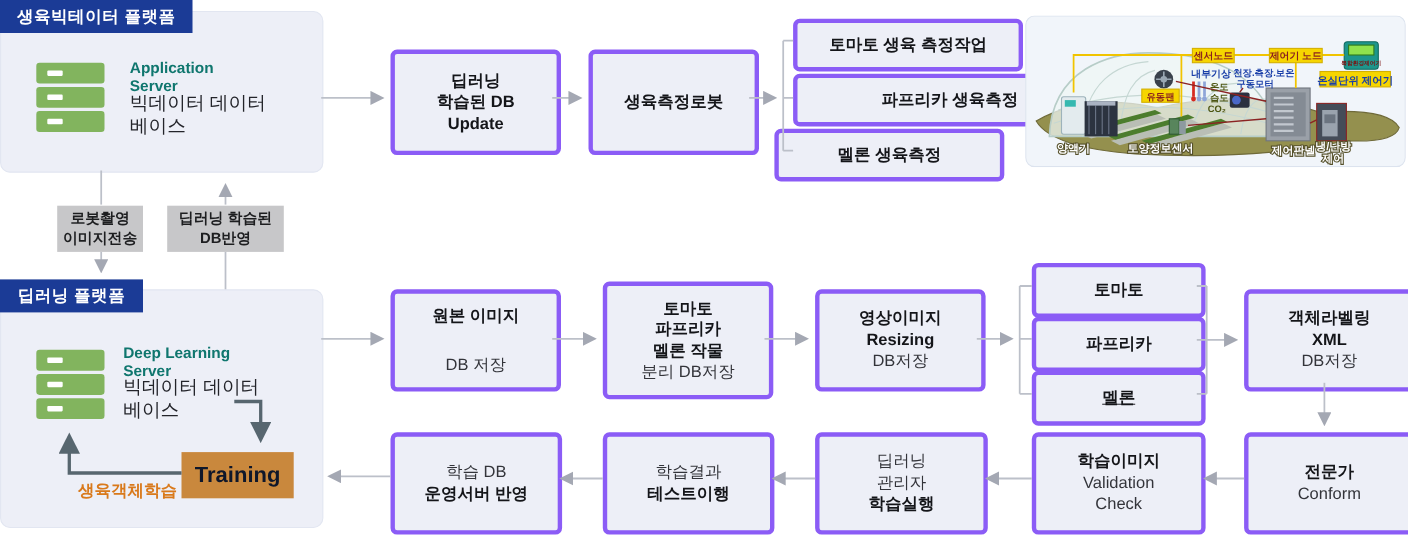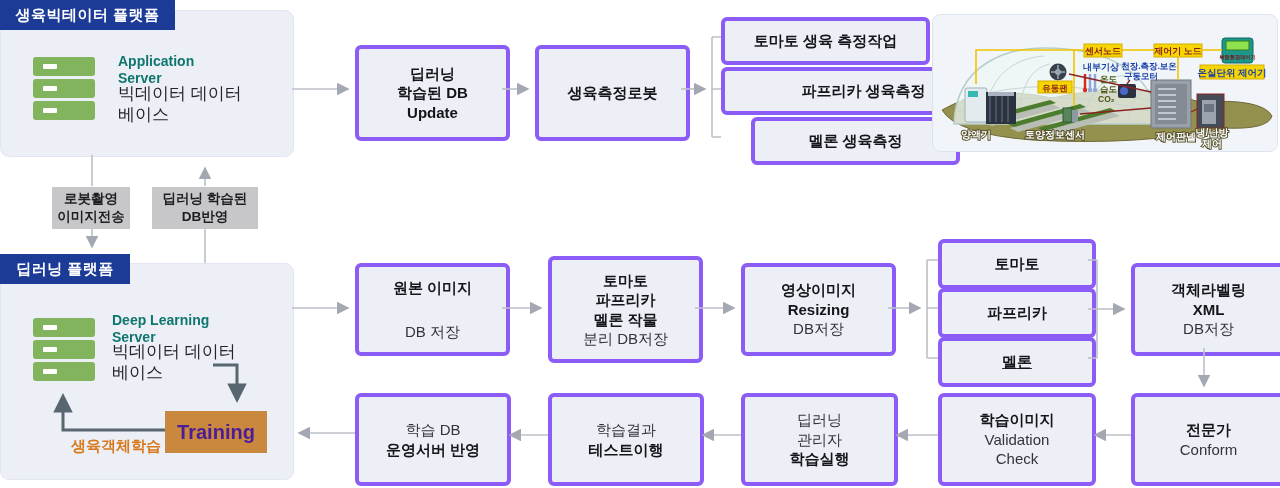--- a/index.html
+++ b/index.html
@@ -17,21 +17,21 @@
   .srv-db{position:absolute;color:#23242a;font-size:17px;line-height:1.22;font-weight:400;}
   
   .note{position:absolute;background:#c7c7c9;color:#1d1e20;font-weight:700;font-size:13.5px;
         display:flex;flex-direction:column;align-items:center;justify-content:center;text-align:center;line-height:1.3;}
   
   .fbox{position:absolute;background:#edeff7;border:4px solid #8b5cf6;border-radius:6px;
         display:flex;flex-direction:column;align-items:center;justify-content:center;
         text-align:center;color:#33343a;font-size:15px;line-height:1.3;}
   .fbox .b{font-weight:700;color:#141519;}
   
-  .training{position:absolute;background:#c9883d;color:#4c1d95;font-weight:700;font-size:20px;
+  .training{position:absolute;background:#c9883d;color:#0f172a;font-weight:700;font-size:20px;
             display:flex;align-items:center;justify-content:center;}
   .tnote{position:absolute;color:#d9791b;font-weight:700;font-size:15px;text-align:center;}
   .wires{position:absolute;left:0;top:0;pointer-events:none;}
   .gh{position:absolute;left:932px;top:14px;width:346px;height:138px;}
 </style>
 </head>
 <body>
 
 <div class="canvas">
 
@@ -73,21 +73,21 @@
   </div>
   <div class="fbox" style="left:535px;top:45px;width:147px;height:88px;">
     <div class="b">생육측정로봇</div>
   </div>
   <div class="fbox" style="left:721px;top:17px;width:201px;height:40px;">
     <div class="b">토마토 생육 측정작업</div>
   </div>
   <div class="fbox" style="left:721px;top:67px;width:201px;height:40px;padding-left:38px;">
     <div class="b">파프리카 생육측정</div>
   </div>
-  <div class="fbox" style="left:751px;top:117px;width:201px;height:40px;justify-content:center;">
+  <div class="fbox" style="left:704px;top:117px;width:201px;height:40px;justify-content:center;">
     <div class="b">멜론 생육측정</div>
   </div>
 
   <div class="fbox" style="left:355px;top:263px;width:147px;height:85px;gap:24px;">
     <div class="b">원본 이미지</div>
     <div>DB 저장</div>
   </div>
   <div class="fbox" style="left:548px;top:256px;width:147px;height:99px;">
     <div class="b">토마토</div>
     <div class="b">파프리카</div>

